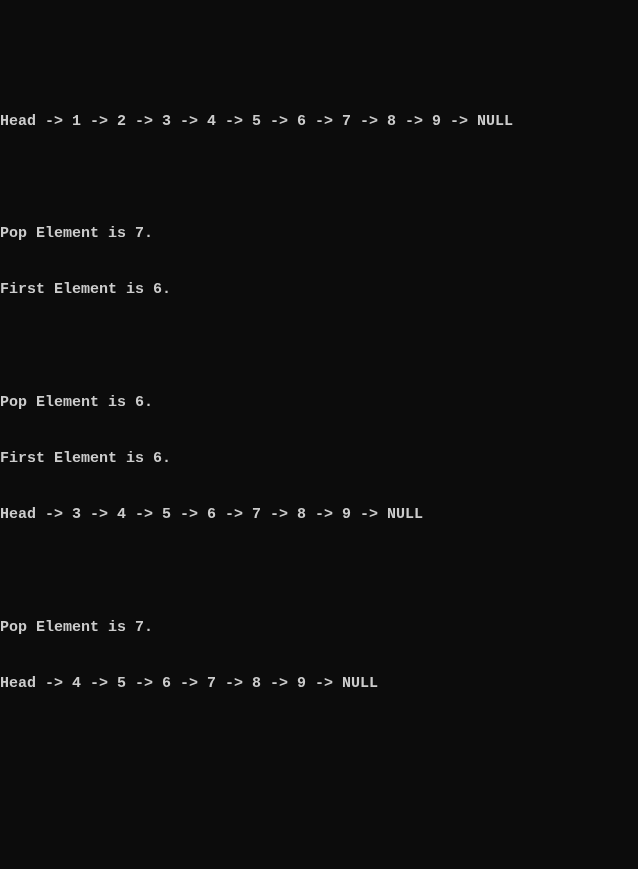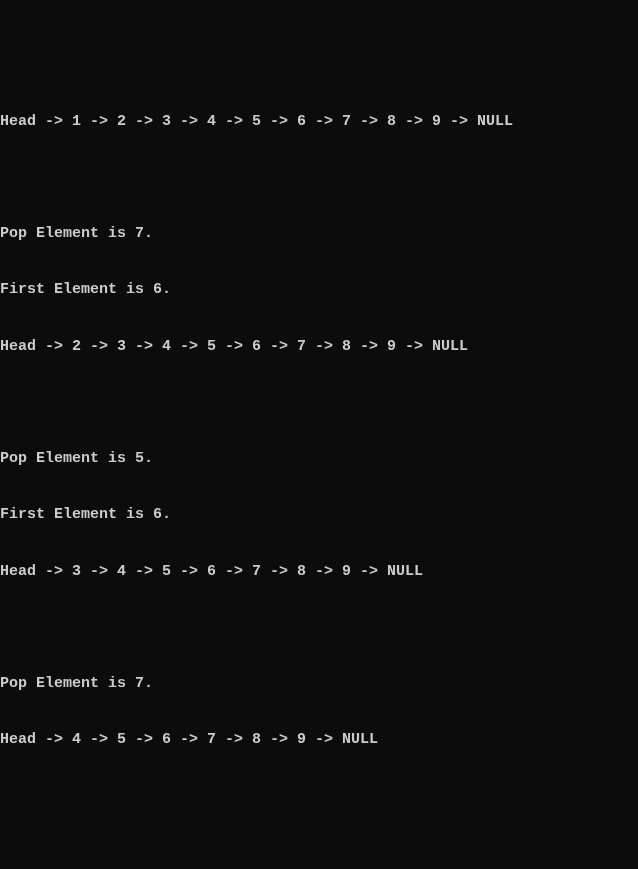--- a/index.html
+++ b/index.html
@@ -30,23 +30,22 @@
 </head>
 <body>
 
 
 
 <div class="terminal-output">
   <div class="line">Head -&gt; 1 -&gt; 2 -&gt; 3 -&gt; 4 -&gt; 5 -&gt; 6 -&gt; 7 -&gt; 8 -&gt; 9 -&gt; NULL</div>
   <div class="line"></div>
   <div class="line">Pop Element is 7.</div>
   <div class="line">First Element is 6.</div>
-  <div class="line">Head -&gt; 2 -&gt; 3 -&gt; 4 -&gt; 5 -&gt; 6 -&gt; 7 -&gt; 8 -&gt; 9 -&gt; NULL</div>
   <div class="line"></div>
-  <div class="line">Pop Element is 5.</div>
+  <div class="line">Pop Element is 6.</div>
   <div class="line">First Element is 6.</div>
   <div class="line">Head -&gt; 3 -&gt; 4 -&gt; 5 -&gt; 6 -&gt; 7 -&gt; 8 -&gt; 9 -&gt; NULL</div>
   <div class="line"></div>
   <div class="line">Pop Element is 7.</div>
   <div class="line">Head -&gt; 4 -&gt; 5 -&gt; 6 -&gt; 7 -&gt; 8 -&gt; 9 -&gt; NULL</div>
   <div class="line"></div>
   
   
   
   

